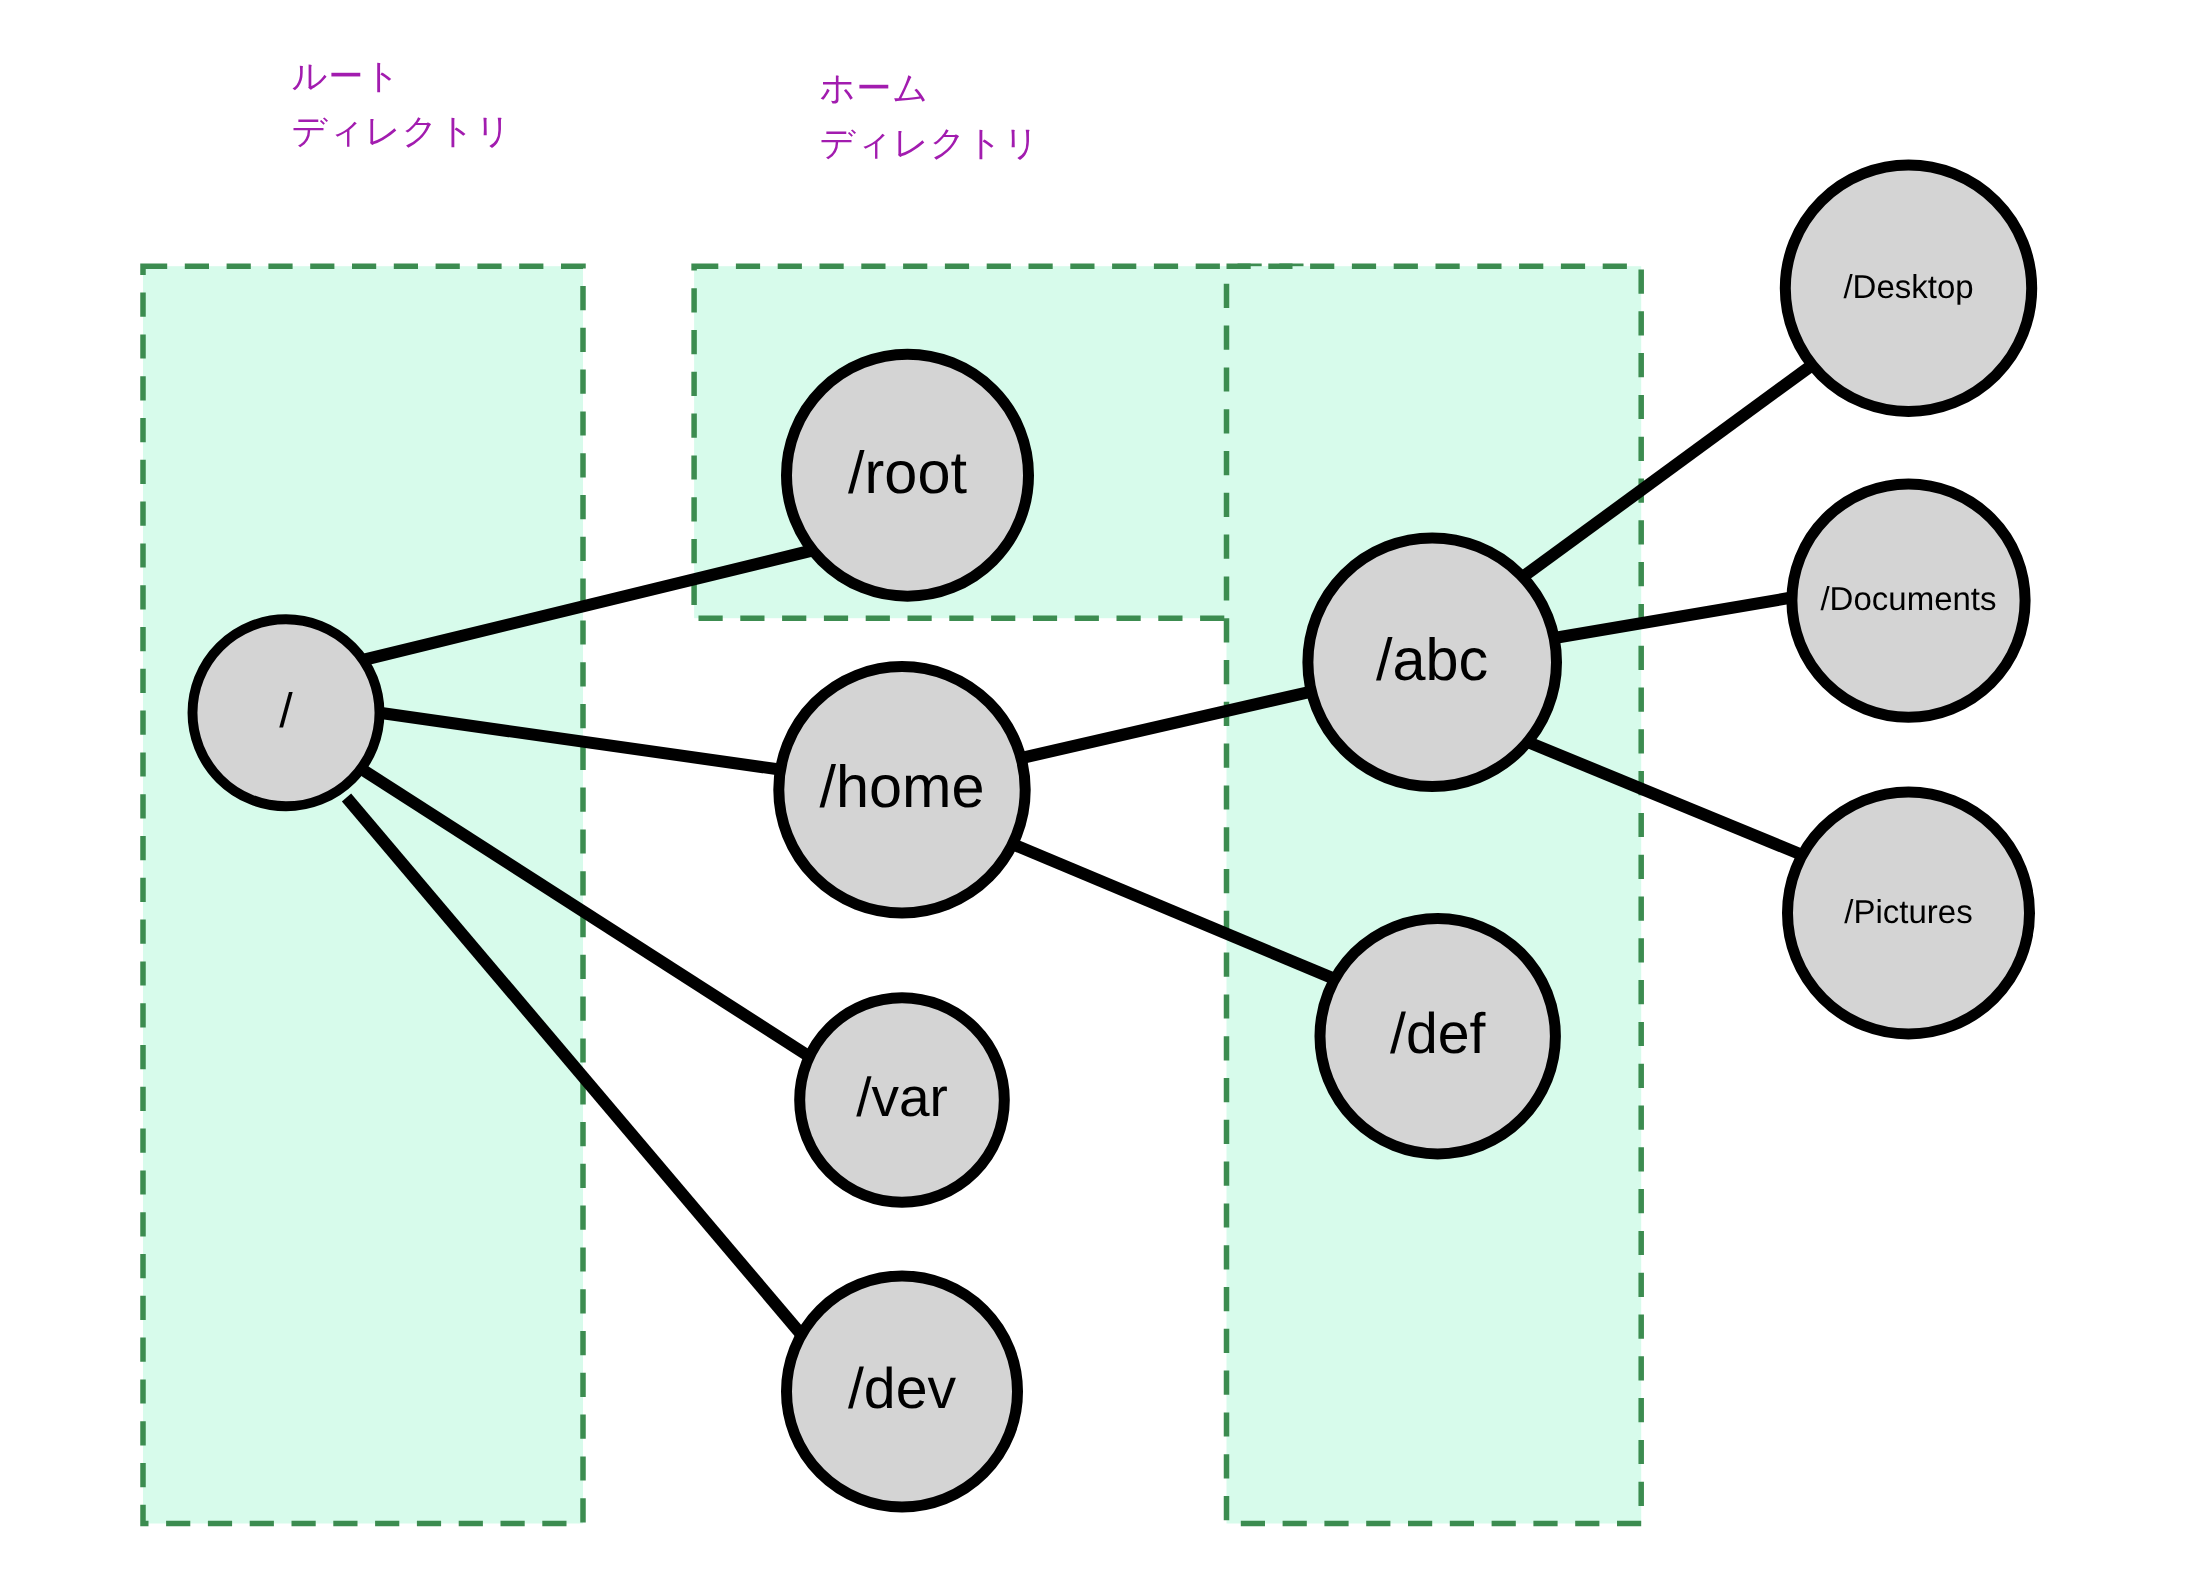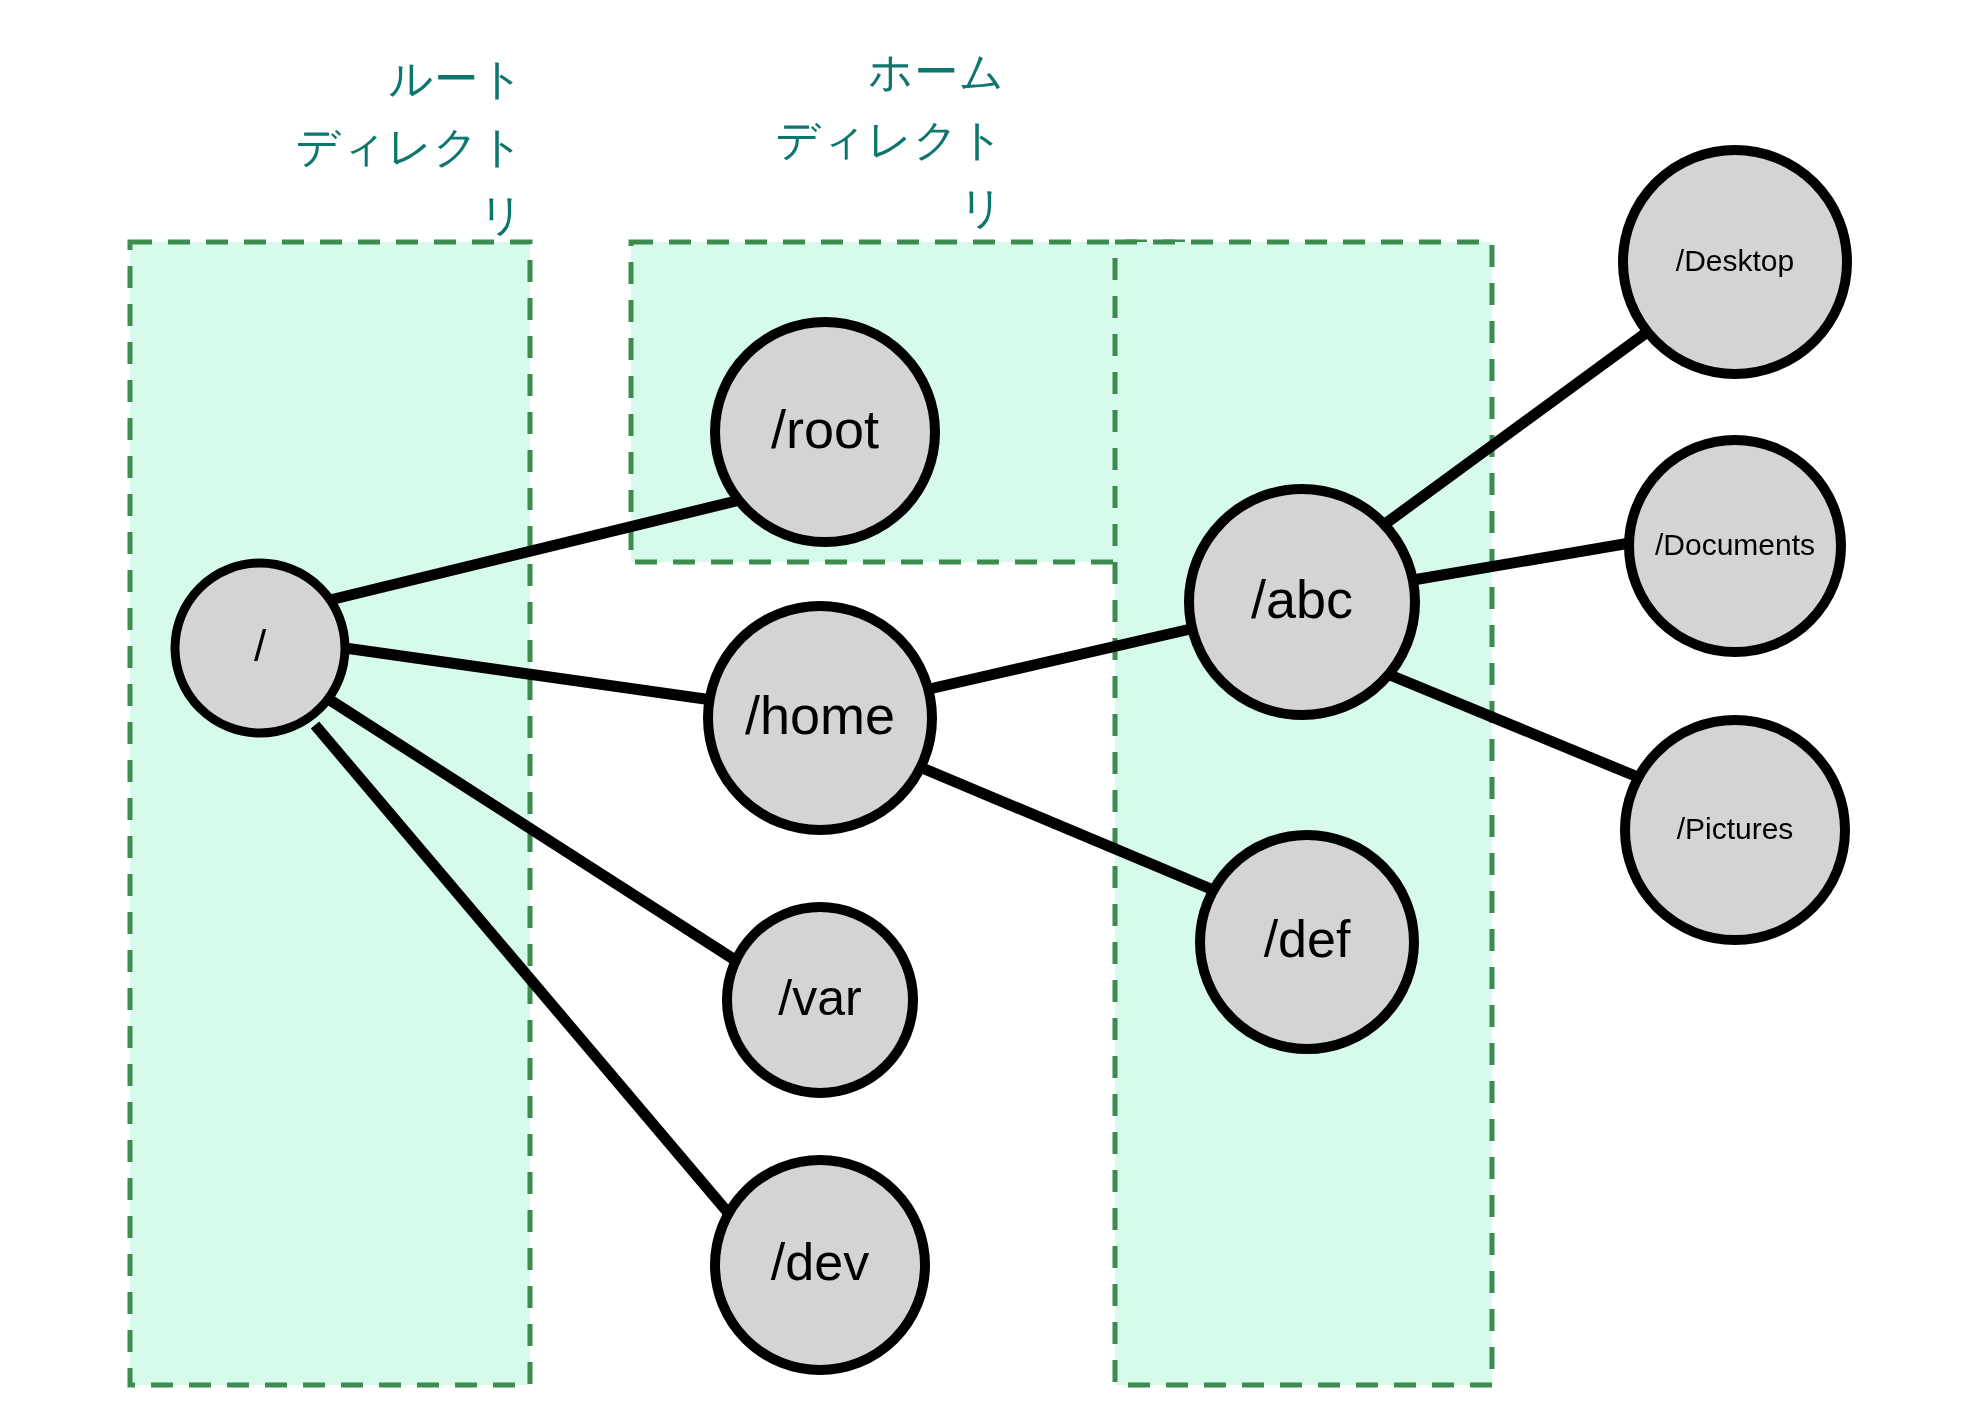--- a/index.html
+++ b/index.html
@@ -8,24 +8,24 @@
     background:#ffffff;
     font-family:"Liberation Sans","DejaVu Sans",sans-serif;
     overflow:hidden;
     position:relative;
   }
   #stage{position:absolute;left:0;top:0;width:1988px;height:1428px;}
   svg#diagram{position:absolute;left:0;top:0;width:1988px;height:1428px;display:block;}
 
   .region-label{
     position:absolute;
-    text-align:right;
-    font-size:44px;
+    text-align:left;
+    font-size:32px;
     line-height:1.55;
-    color:#0f766e;
+    color:#a21caf;
     white-space:pre-line;
     letter-spacing:0.02em;
   }
 
   .node-text{
     font-family:"Liberation Sans","DejaVu Sans",sans-serif;
     fill:#000000;
     text-anchor:middle;
     dominant-baseline:middle;
   }
@@ -106,16 +106,16 @@
         </g>
         <g>
           <circle class="node-circle" cx="1735" cy="830" r="110" fill="#d4d4d4" stroke="#000000" stroke-width="10"></circle>
           <text class="node-text" x="1735" y="830.9" font-size="30">/Pictures</text>
         </g>
       </g>
   </svg>
 
   <div class="region-label" id="label-0" style="left: 265px; top: 45px; width: 260px;">ルート
 ディレクトリ</div>
-  <div class="region-label" id="label-1" style="left: 745px; top: 38px; width: 260px;">ホーム
+  <div class="region-label" id="label-1" style="left: 745px; top: 56px; width: 260px;">ホーム
 ディレクトリ</div>
 
 </div>
 
 </body></html>

